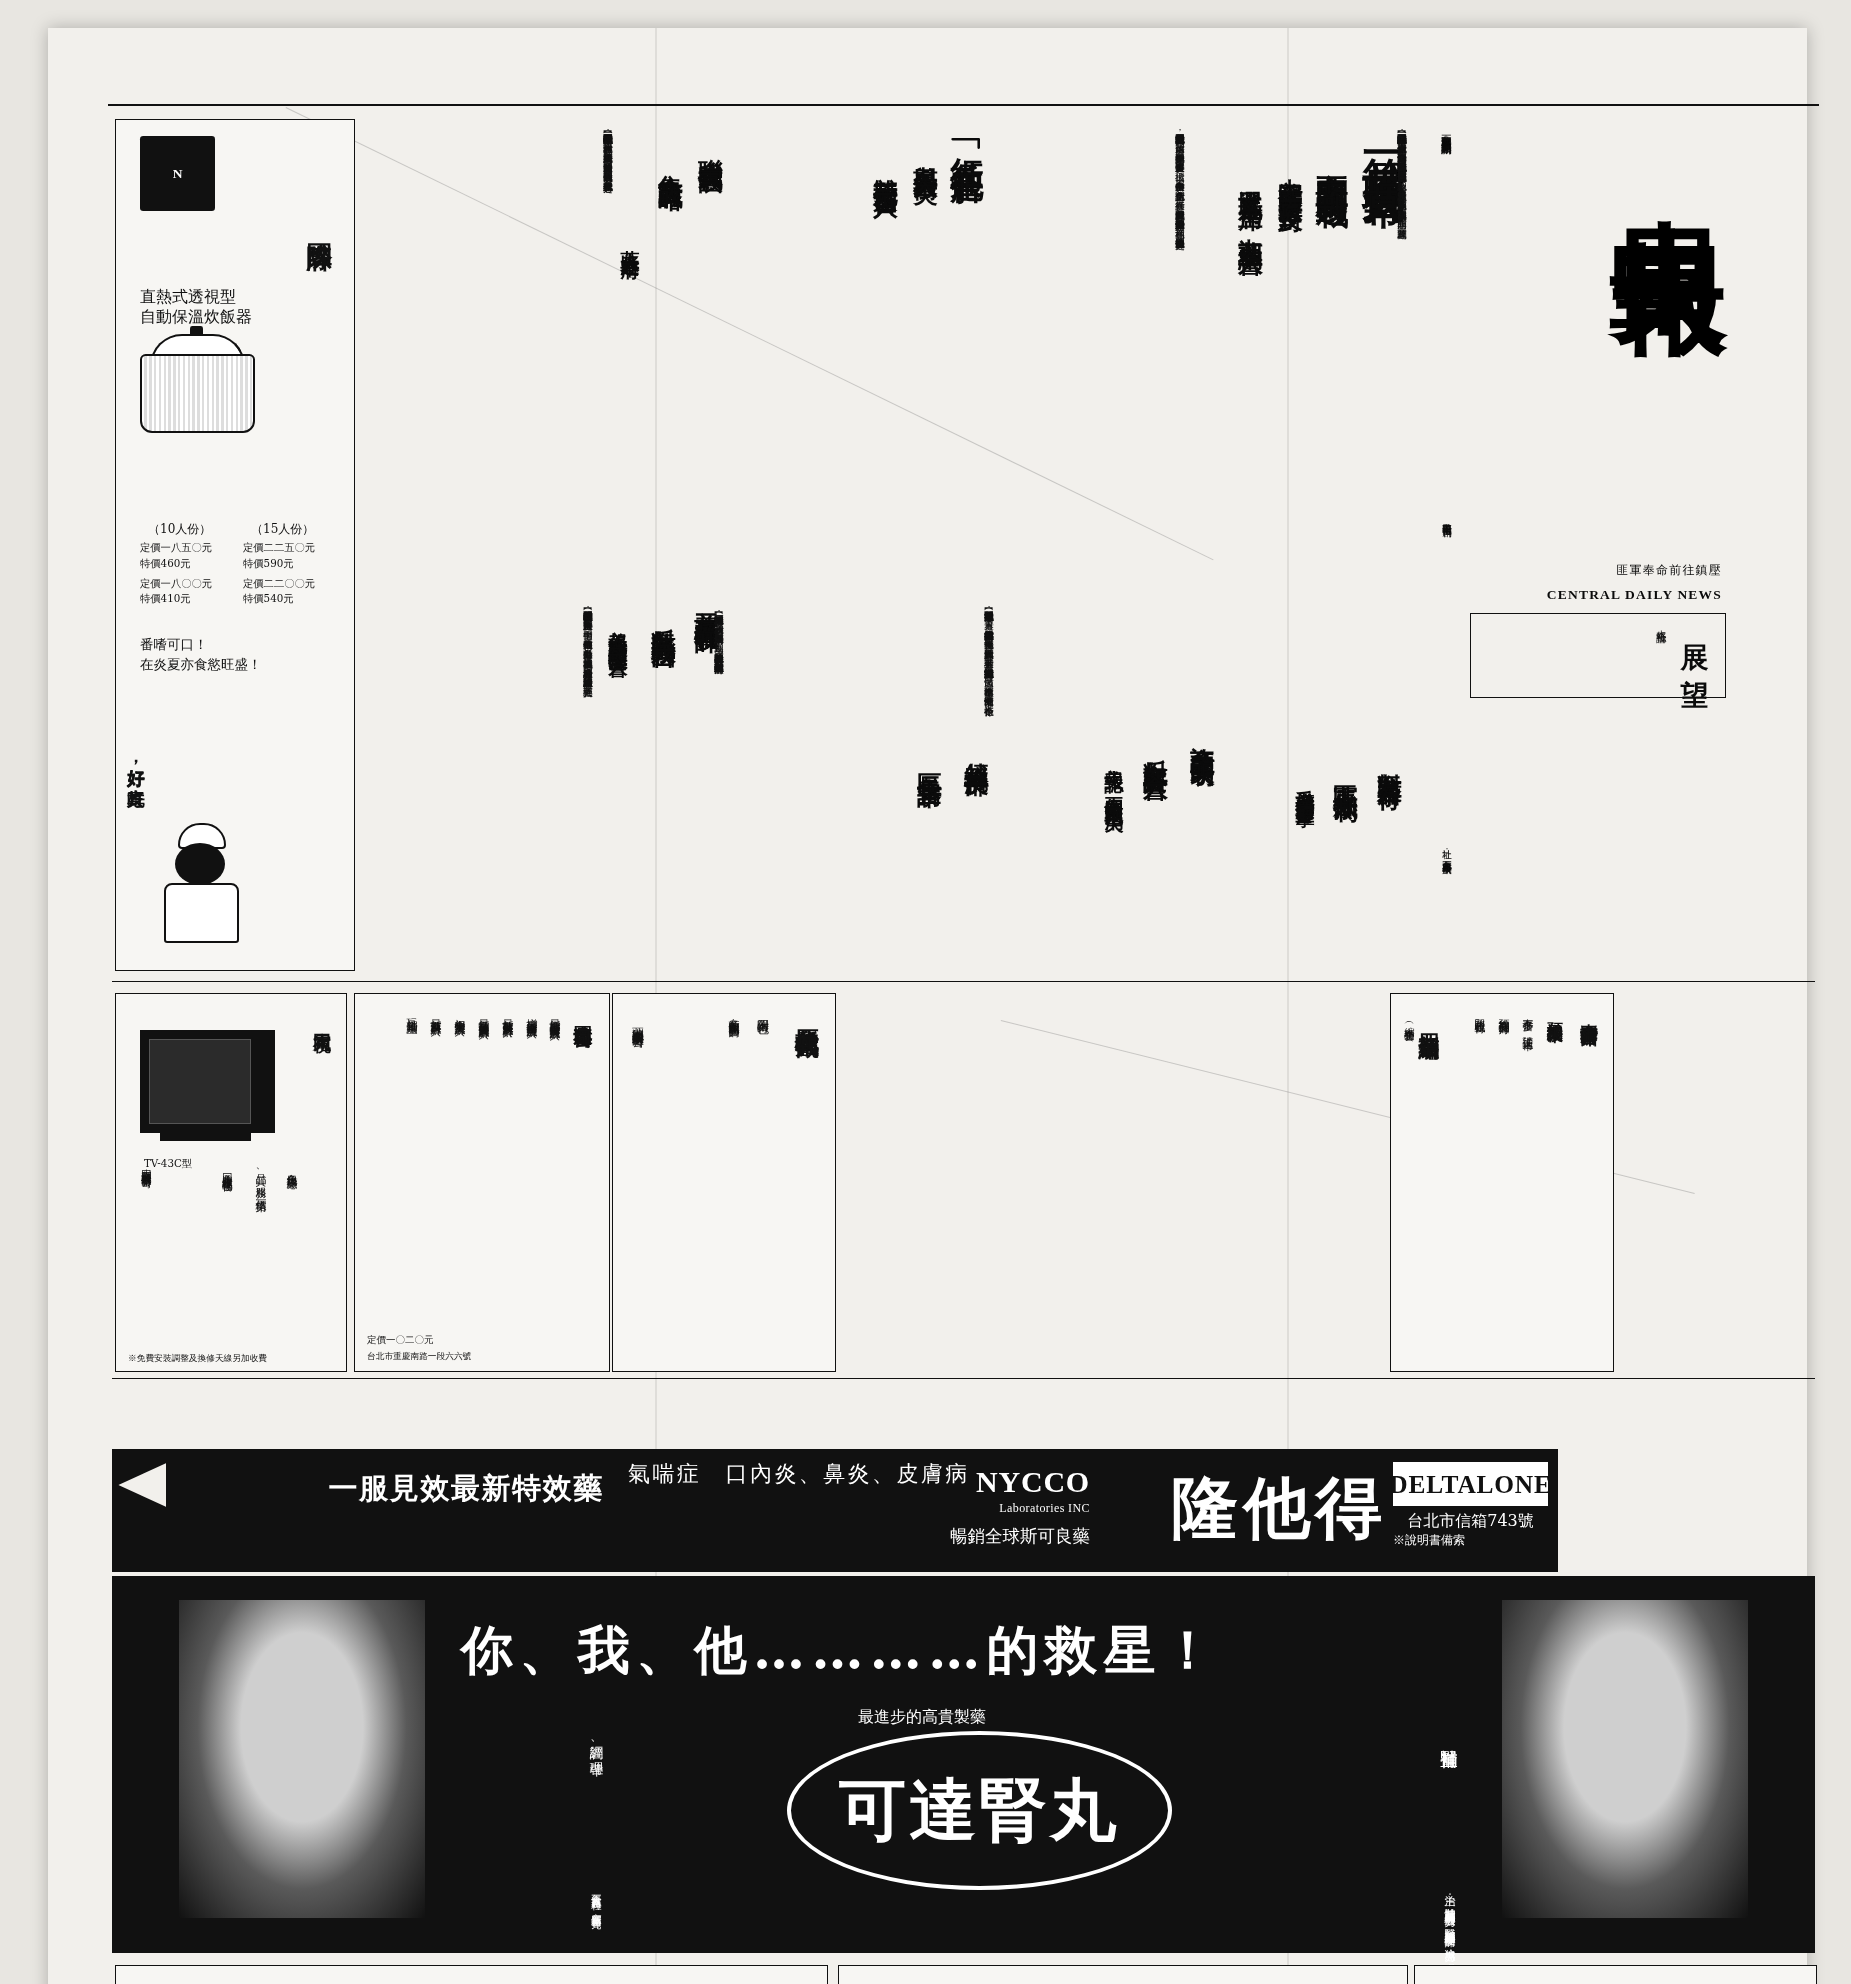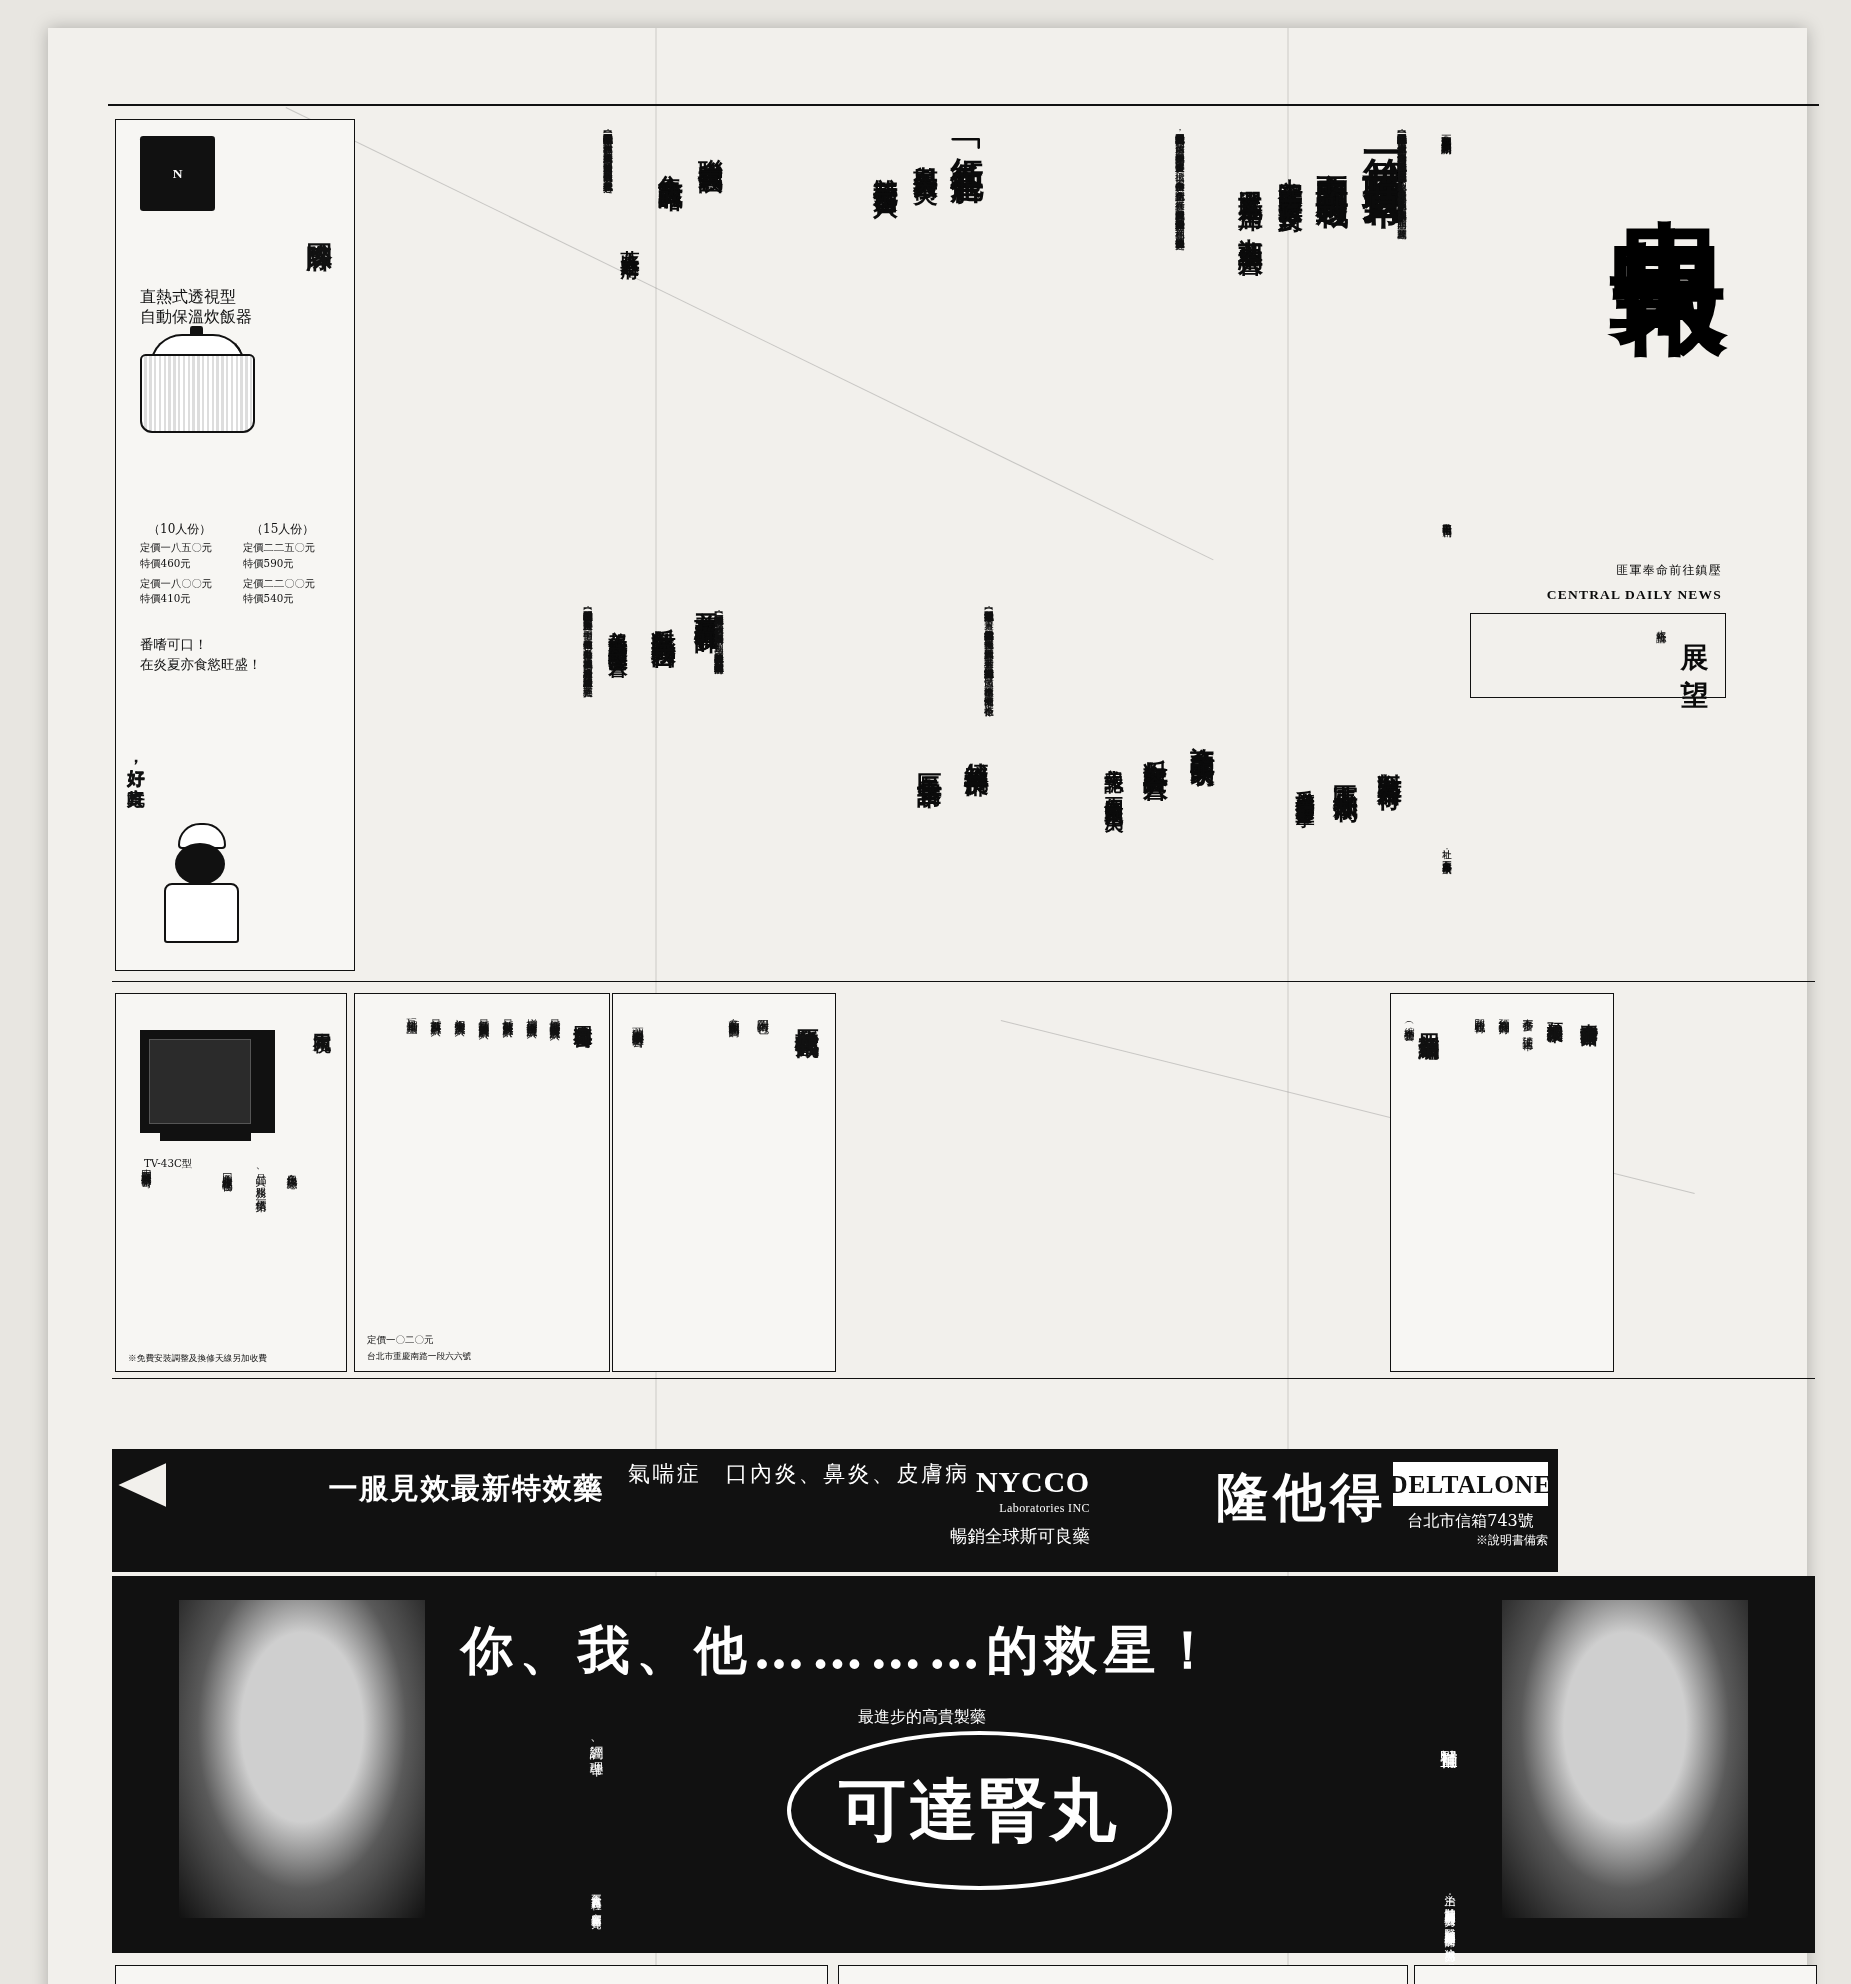--- a/index.html
+++ b/index.html
@@ -203,21 +203,21 @@
     font-family: "DejaVu Serif", serif; font-size: 29px; font-weight: bold; color: #fff;
     letter-spacing: 1.6px; white-space: nowrap;
   }
   .arrow-tag .tip {
     position: absolute; left: -1.6px; top: 0; width: 48px; height: 44px;
     background: #f2f0ec;
     clip-path: polygon(0 50%, 100% 0, 100% 100%);
   }
   .banner .word {
     position: absolute; right: 171px; top: 12px;
-    font-family: "DejaVu Serif", serif; font-size: 52px; font-weight: bold;
+    font-family: "DejaVu Serif", serif; font-size: 67px; font-weight: bold;
     color: #fff; letter-spacing: 4.8px;
   }
   .banner .brandbox {
     position: absolute; right: 10px; top: 11px; width: 155px; height: 44px;
     background: #fff; color: #111;
     font-family: "Liberation Serif", serif; font-weight: bold; font-size: 25.4px;
     display:flex; align-items:center; justify-content:center; letter-spacing: 0.8px;
   }
   .banner .brandsub {
     position: absolute; right: 10px; top: 60px; width: 155px;
@@ -477,21 +477,21 @@
     </div>
     <div class="symptoms">
       <div class="row">氣喘症　口內炎、鼻炎、皮膚病</div>
     </div>
     <div class="nycco">NYCCO</div>
     <div class="nycco-sub">Laboratories INC</div>
     <div class="h" style="position:absolute; right:468px; top:73px; color:#fff; font-size:17.5px;">暢銷全球斯可良藥</div>
     <div class="word">隆他得</div>
     <div class="brandbox">DELTALONE</div>
     <div class="brandsub">台北市信箱743號</div>
-    <div class="h" style="position:absolute; right:10px; top:81px; width:155px; text-align:right; color:#fff; font-size:12px;">※說明書備索</div>
+    <div class="h" style="position:absolute; right:10px; top:81px; width:155px; text-align:left; color:#fff; font-size:12px;">※說明書備索</div>
   </div>
 
   <div class="bigad">
     <div class="face left"></div>
     <div class="face right"></div>
     <div class="hl">你、我、他…………的救星！</div>
     <div class="pill-oval">
       <div class="t">可達腎丸</div>
     </div>
     <div class="h" style="position:absolute; left:746px; top:131px; color:#fff; font-size:16px;">最進步的高貴製藥</div>

